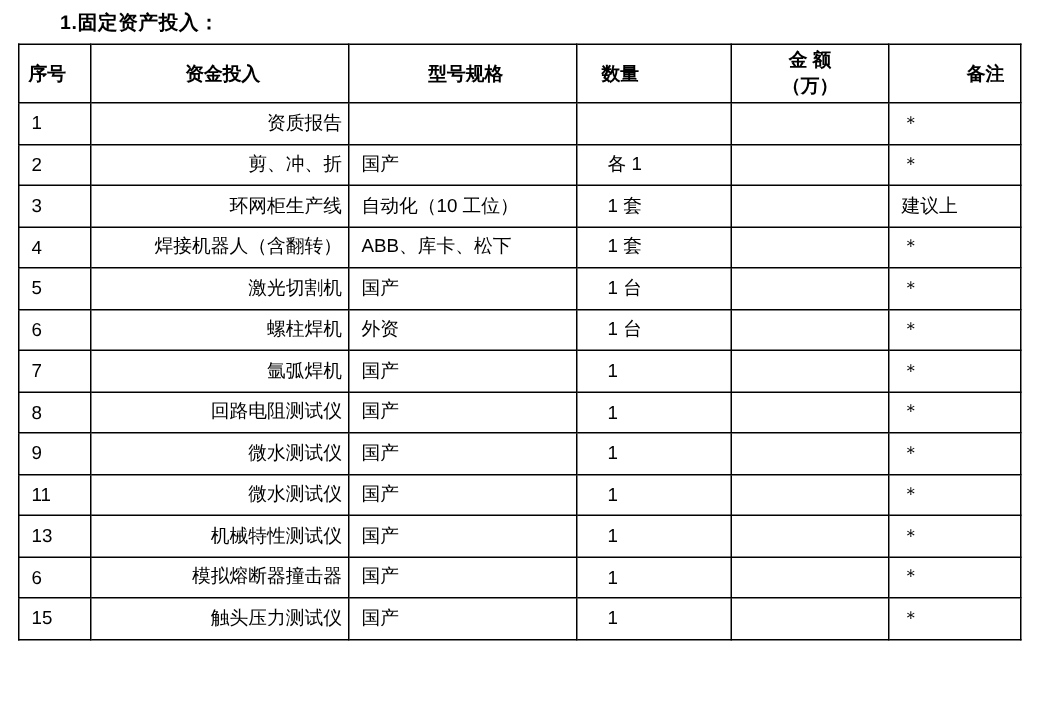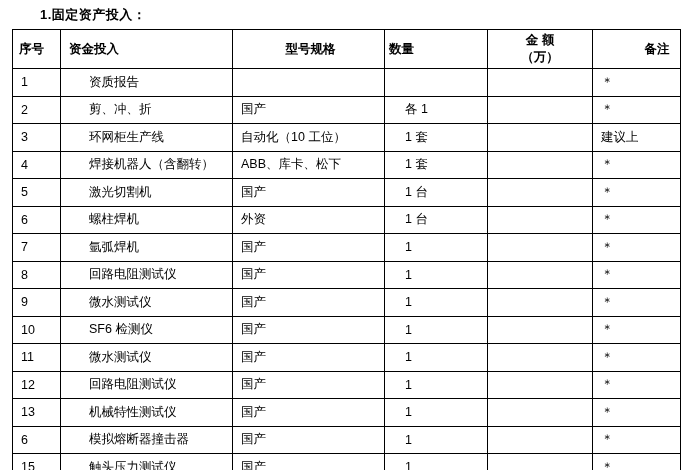--- a/index.html
+++ b/index.html
@@ -53,33 +53,33 @@
     font-weight: bold;
     text-align: center;
     height: 20px;
     padding-left: 4px;
   }
   tr.head-row td.h-idx,
   tr.head-row td.h-item {
     text-align: left;
     padding-left: 6px;
   }
-  tr.head-row td.h-item { padding-left: 8px; }
+  tr.head-row td.h-item { padding-left: 8px; text-align: center; }
   tr.head-row td.h-spec { text-align: center; padding-left: 8px; }
-  tr.head-row td.h-qty  { text-align: left; padding-left: 4px; }
+  tr.head-row td.h-qty  { text-align: left; padding-left: 16px; }
   tr.head-row td.h-amt  { text-align: center; }
   tr.head-row td.h-note { text-align: center; padding-left: 45px; }
 
   .amt-line2 {
     display: block;
     text-align: center;
   }
   .body-row td { height: 22.5px; }
   .body-row td.c-idx  { padding-left: 8px; }
-  .body-row td.c-item { padding-left: 28px; }
+  .body-row td.c-item { padding-left: 2px; text-align: right; }
   .body-row td.c-spec { padding-left: 8px; }
   .body-row td.c-qty  { padding-left: 20px; }
   .body-row td.c-amt  { padding-left: 8px; }
   .body-row td.c-note { padding-left: 8px; }
 
   .mark {
     letter-spacing: 0;
   }
   .u-line {
     border-bottom: 1px solid #1a7a1a;
@@ -181,44 +181,28 @@
       </tr>
       <tr class="body-row">
         <td class="c-idx">9</td>
         <td class="c-item">微水测试仪</td>
         <td class="c-spec">国产</td>
         <td class="c-qty">1</td>
         <td class="c-amt"></td>
         <td class="c-note mark">＊</td>
       </tr>
       <tr class="body-row">
-        <td class="c-idx">10</td>
-        <td class="c-item">SF6 检测仪</td>
-        <td class="c-spec">国产</td>
-        <td class="c-qty">1</td>
-        <td class="c-amt"></td>
-        <td class="c-note mark">＊</td>
-      </tr>
-      <tr class="body-row">
         <td class="c-idx">11</td>
         <td class="c-item">微水测试仪</td>
         <td class="c-spec">国产</td>
         <td class="c-qty">1</td>
         <td class="c-amt"></td>
         <td class="c-note mark">＊</td>
       </tr>
       <tr class="body-row">
-        <td class="c-idx">12</td>
-        <td class="c-item">回路电阻测试仪</td>
-        <td class="c-spec">国产</td>
-        <td class="c-qty">1</td>
-        <td class="c-amt"></td>
-        <td class="c-note mark">＊</td>
-      </tr>
-      <tr class="body-row">
         <td class="c-idx">13</td>
         <td class="c-item">机械特性测试仪</td>
         <td class="c-spec">国产</td>
         <td class="c-qty">1</td>
         <td class="c-amt"></td>
         <td class="c-note mark">＊</td>
       </tr>
       <tr class="body-row">
         <td class="c-idx">6</td>
         <td class="c-item">模拟熔断器撞击器</td>

